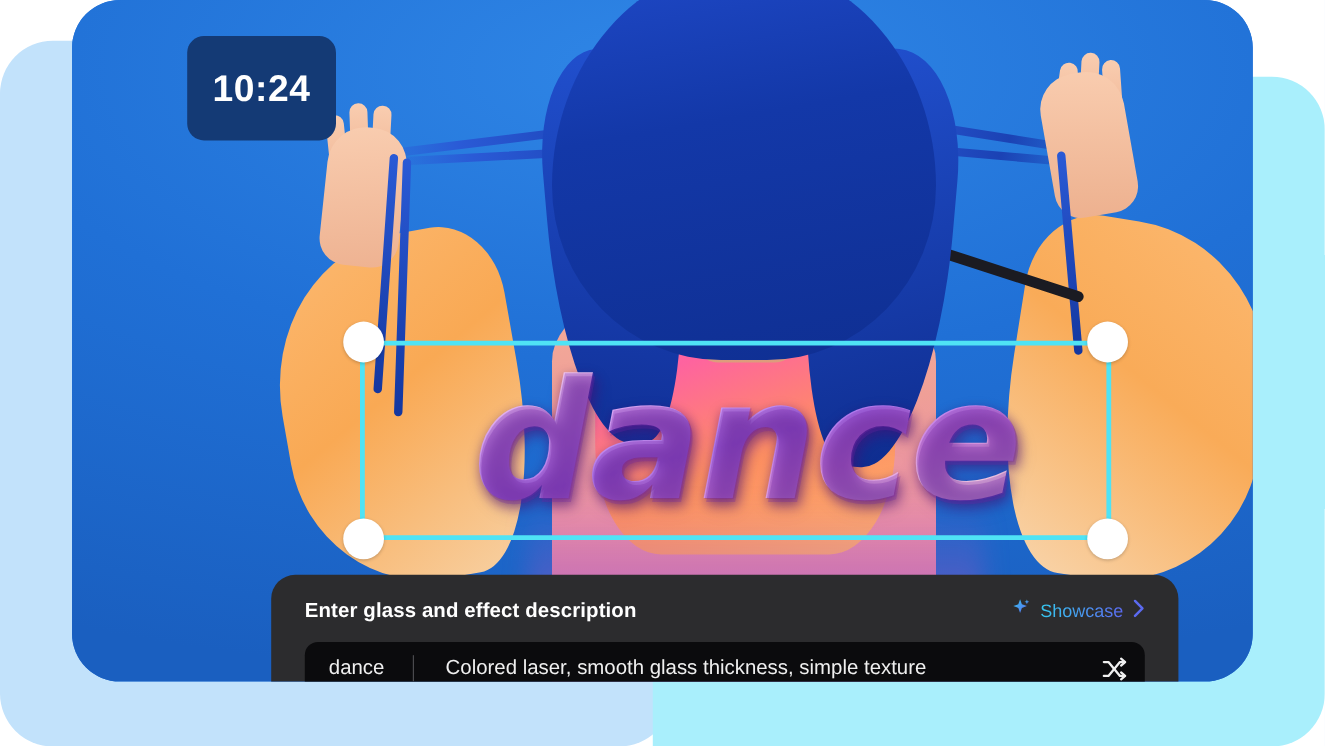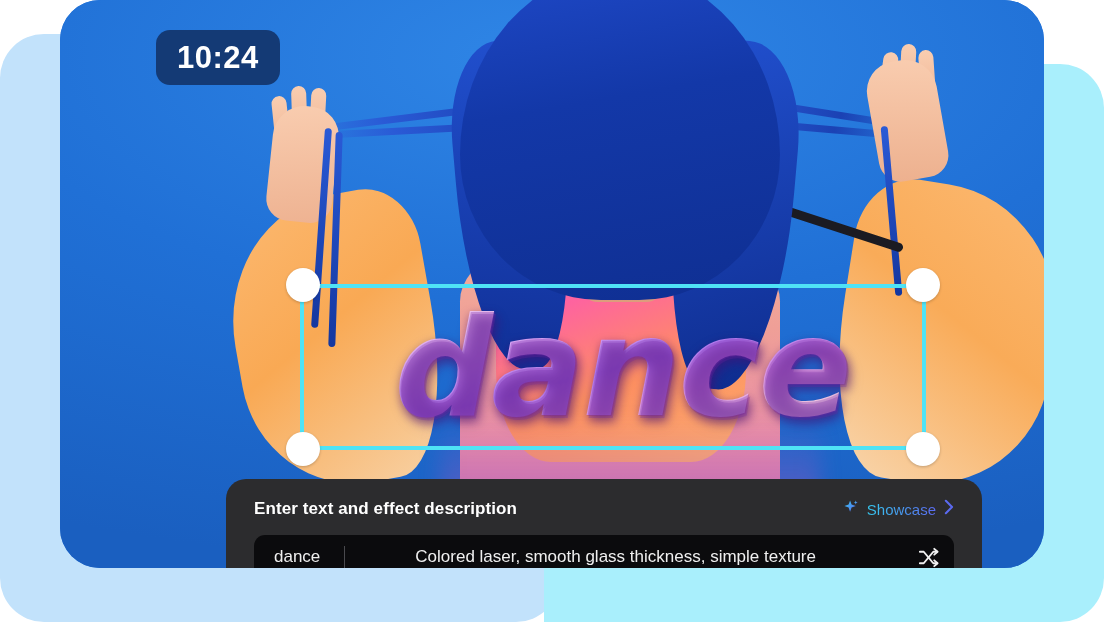--- a/index.html
+++ b/index.html
@@ -205,21 +205,21 @@
     background:#ffffff; box-shadow:0 1px 3px rgba(0,0,0,.22);
   }
   .h-tl{left:226px;top:268px;}
   .h-tr{left:846px;top:268px;}
   .h-bl{left:226px;top:432px;}
   .h-br{left:846px;top:432px;}
 
   
   .timer {
     position:absolute; left:96px; top:30px;
-    padding:12px 21px; border-radius:14px;
+    padding:28px 21px; border-radius:14px;
     background:#143a75; color:#ffffff;
     font-size:31px; font-weight:bold; letter-spacing:.5px;
     line-height:1;
   }
 
   
   .panel {
     position:absolute; left:166px; top:479px; width:756px; height:143px;
     background:#2c2c2e; border-radius:20px 20px 0 0;
     padding:14px 28px 0 28px;
@@ -238,21 +238,21 @@
 
   .input-row {
     margin-top:10px; height:44px;
     background:#0b0b0d; border-radius:11px;
     display:flex; align-items:center; padding:0 14px 0 20px;
   }
   .kw { color:#efefef; font-size:17px; white-space:nowrap; }
   .divider { width:1px; height:22px; background:#4a4a4e; margin:0 26px 0 24px; }
   .effect {
     flex:1; color:#efefef; font-size:17px;
-    white-space:nowrap; overflow:hidden; text-overflow:ellipsis;margin-left:44px;
+    white-space:nowrap; overflow:hidden; text-overflow:ellipsis;
   }
   .shuffle { margin-left:12px; display:flex; align-items:center; cursor:pointer; }
 </style>
 </head>
 <body>
 
 <div id="stage">
 
   <div class="deco-left"></div>
   <div class="deco-right"></div>
@@ -313,21 +313,21 @@
     <div class="handle h-tl"></div>
     <div class="handle h-tr"></div>
     <div class="handle h-bl"></div>
     <div class="handle h-br"></div>
 
     <div class="timer">10:24</div>
 
     <div class="panel">
 
       <div class="panel-head">
-        <div class="panel-title">Enter text and effect description</div>
+        <div class="panel-title">Enter glass and effect description</div>
 
         <div class="showcase">
           <span>
             <svg width="17" height="17" viewBox="0 0 24 24">
               <defs>
                 <linearGradient id="spg" x1="0" y1="0" x2="1" y2="1">
                   <stop offset="0%" stop-color="#35c8ef"></stop>
                   <stop offset="100%" stop-color="#5b6af0"></stop>
                 </linearGradient>
               </defs>

